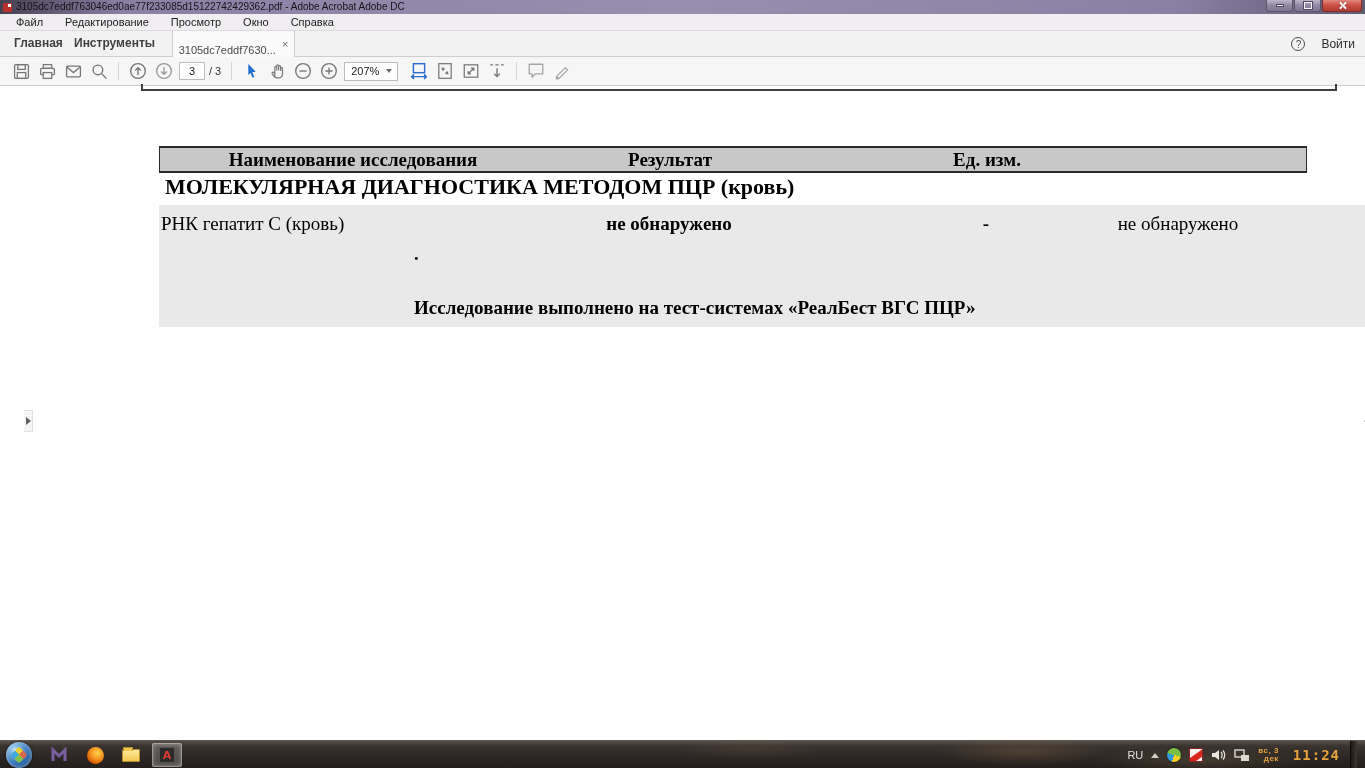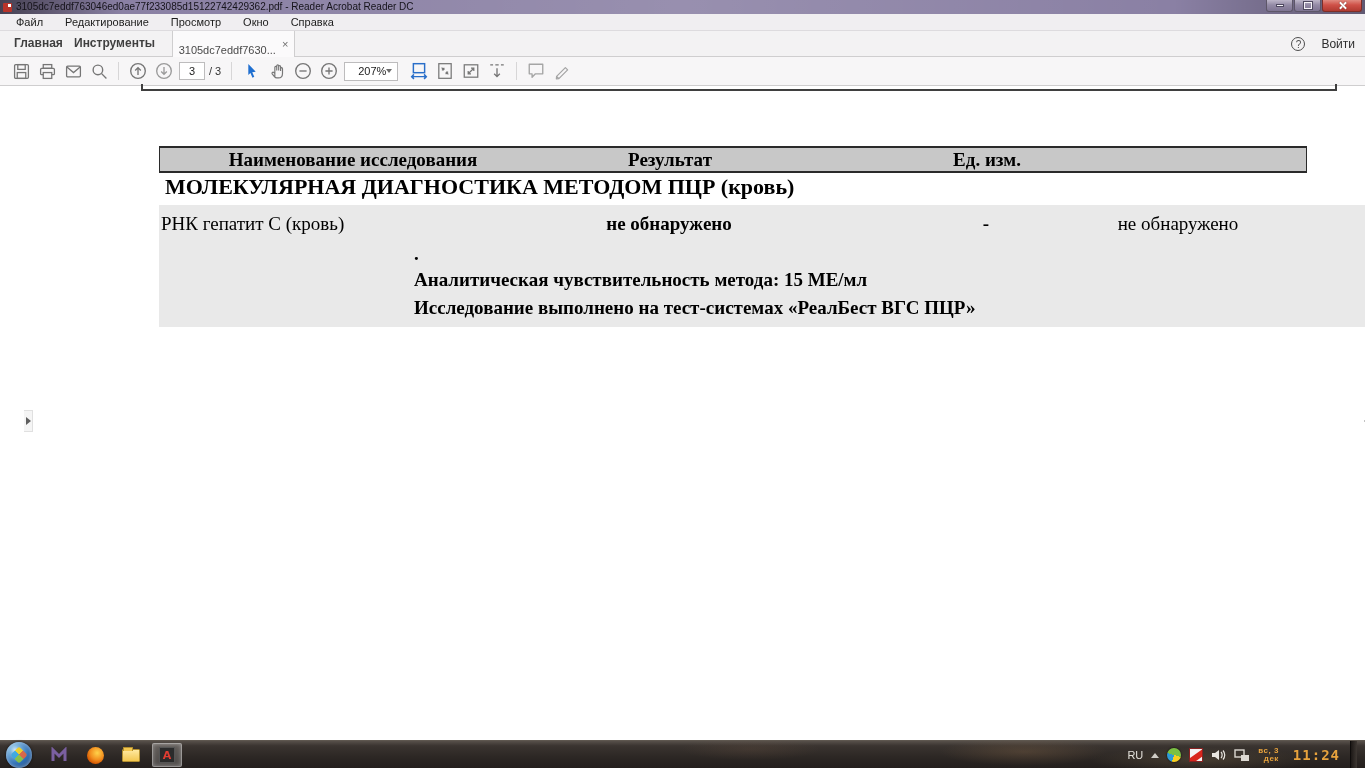--- a/index.html
+++ b/index.html
@@ -44,21 +44,21 @@
   .signin{font-size:12px;color:#2e2e2e;}
 
   
   .toolbar{position:absolute;left:0;top:57px;width:1365px;height:29px;background:#f7f6f7;border-bottom:1px solid #cfcecf;
     display:flex;align-items:center;padding-left:8px;}
   .tbtn{width:26px;height:24px;display:flex;align-items:center;justify-content:center;flex:0 0 auto;}
   .tsep{width:1px;height:18px;background:#d7d6d7;margin:0 6px;flex:0 0 auto;}
   .pagebox{width:26px;height:18px;border:1px solid #bdbcbd;background:#fff;font-size:11px;text-align:center;color:#222;margin:0 4px 0 2px;font-family:"Liberation Sans",sans-serif;}
   .pagetotal{font-size:11px;color:#333;margin-right:4px;white-space:nowrap;}
   .zoombox{width:54px;height:19px;border:1px solid #bdbcbd;background:#fff;display:flex;align-items:center;margin:0 8px 0 2px;}
-  .zoombox .zval{font-size:11px;color:#222;padding-left:6px;flex:1;margin-left:7px;}
+  .zoombox .zval{font-size:11px;color:#222;padding-left:6px;flex:1;}
   .caret-down{width:0;height:0;border-left:3.5px solid transparent;border-right:3.5px solid transparent;border-top:4px solid #6b6b6b;margin-right:5px;}
   svg.ticon{display:block;}
 
   
   .docarea{position:absolute;left:0;top:86px;width:1365px;height:654px;background:#ffffff;margin-left:24px;}
   .hairline{position:absolute;left:117px;top:3px;width:1196px;border-top:2px solid #3f3f3f;}
   .hairline::before,.hairline::after{content:"";position:absolute;top:-7px;width:2px;height:7px;background:#3f3f3f;}
   .hairline::before{left:0;} .hairline::after{right:0;}
 
   .serif{font-family:"Liberation Serif", serif;}
@@ -126,21 +126,21 @@
   .traydate{text-align:right;line-height:8px;}
   .traydate div{font-size:8px;font-weight:bold;letter-spacing:.5px;}
   .traytime{font-family:"DejaVu Sans Mono",monospace;font-size:14px;font-weight:bold;letter-spacing:1px;}
   .showdesk{width:7px;height:28px;margin-left:2px;background:linear-gradient(90deg,#1c1816,#3e3833);border-left:1px solid #0d0b0a;}
 </style>
 </head>
 <body>
 
 <div class="titlebar">
   <div class="appicon"></div>
-  <div class="title">3105dc7eddf763046ed0ae77f233085d15122742429362.pdf - Reader Acrobat Reader DC</div>
+  <div class="title">3105dc7eddf763046ed0ae77f233085d15122742429362.pdf - Adobe Acrobat Adobe DC</div>
   <div class="winbtns">
     <div class="winbtn">
         <div class="glyph-min"></div>
       </div>
     <div class="winbtn">
         <div class="glyph-max"></div>
       </div>
     <div class="winbtn close">
         <div class="glyph-close"></div>
       </div>
@@ -283,21 +283,20 @@
   </div>
 
   <div class="section-title serif">МОЛЕКУЛЯРНАЯ ДИАГНОСТИКА МЕТОДОМ ПЦР (кровь)</div>
 
   <div class="trow serif">
     <span class="cell c-name">РНК гепатит С (кровь)</span>
     <span class="cell c-result">не обнаружено</span>
     <span class="cell c-unit">-</span>
     <span class="cell c-normal">не обнаружено</span>
     <span class="cell c-note n0">.</span>
-    <span class="cell c-note n1">Аналитическая чувствительность метода: 15 МЕ/мл</span>
     <span class="cell c-note n2">Исследование выполнено на тест-системах «РеалБест ВГС ПЦР»</span>
   </div>
 
   <div class="panel-toggle-left">
     <span class="tri-right"></span>
   </div>
   <div class="panel-toggle-right">
     <span class="tri-left"></span>
   </div>
 

